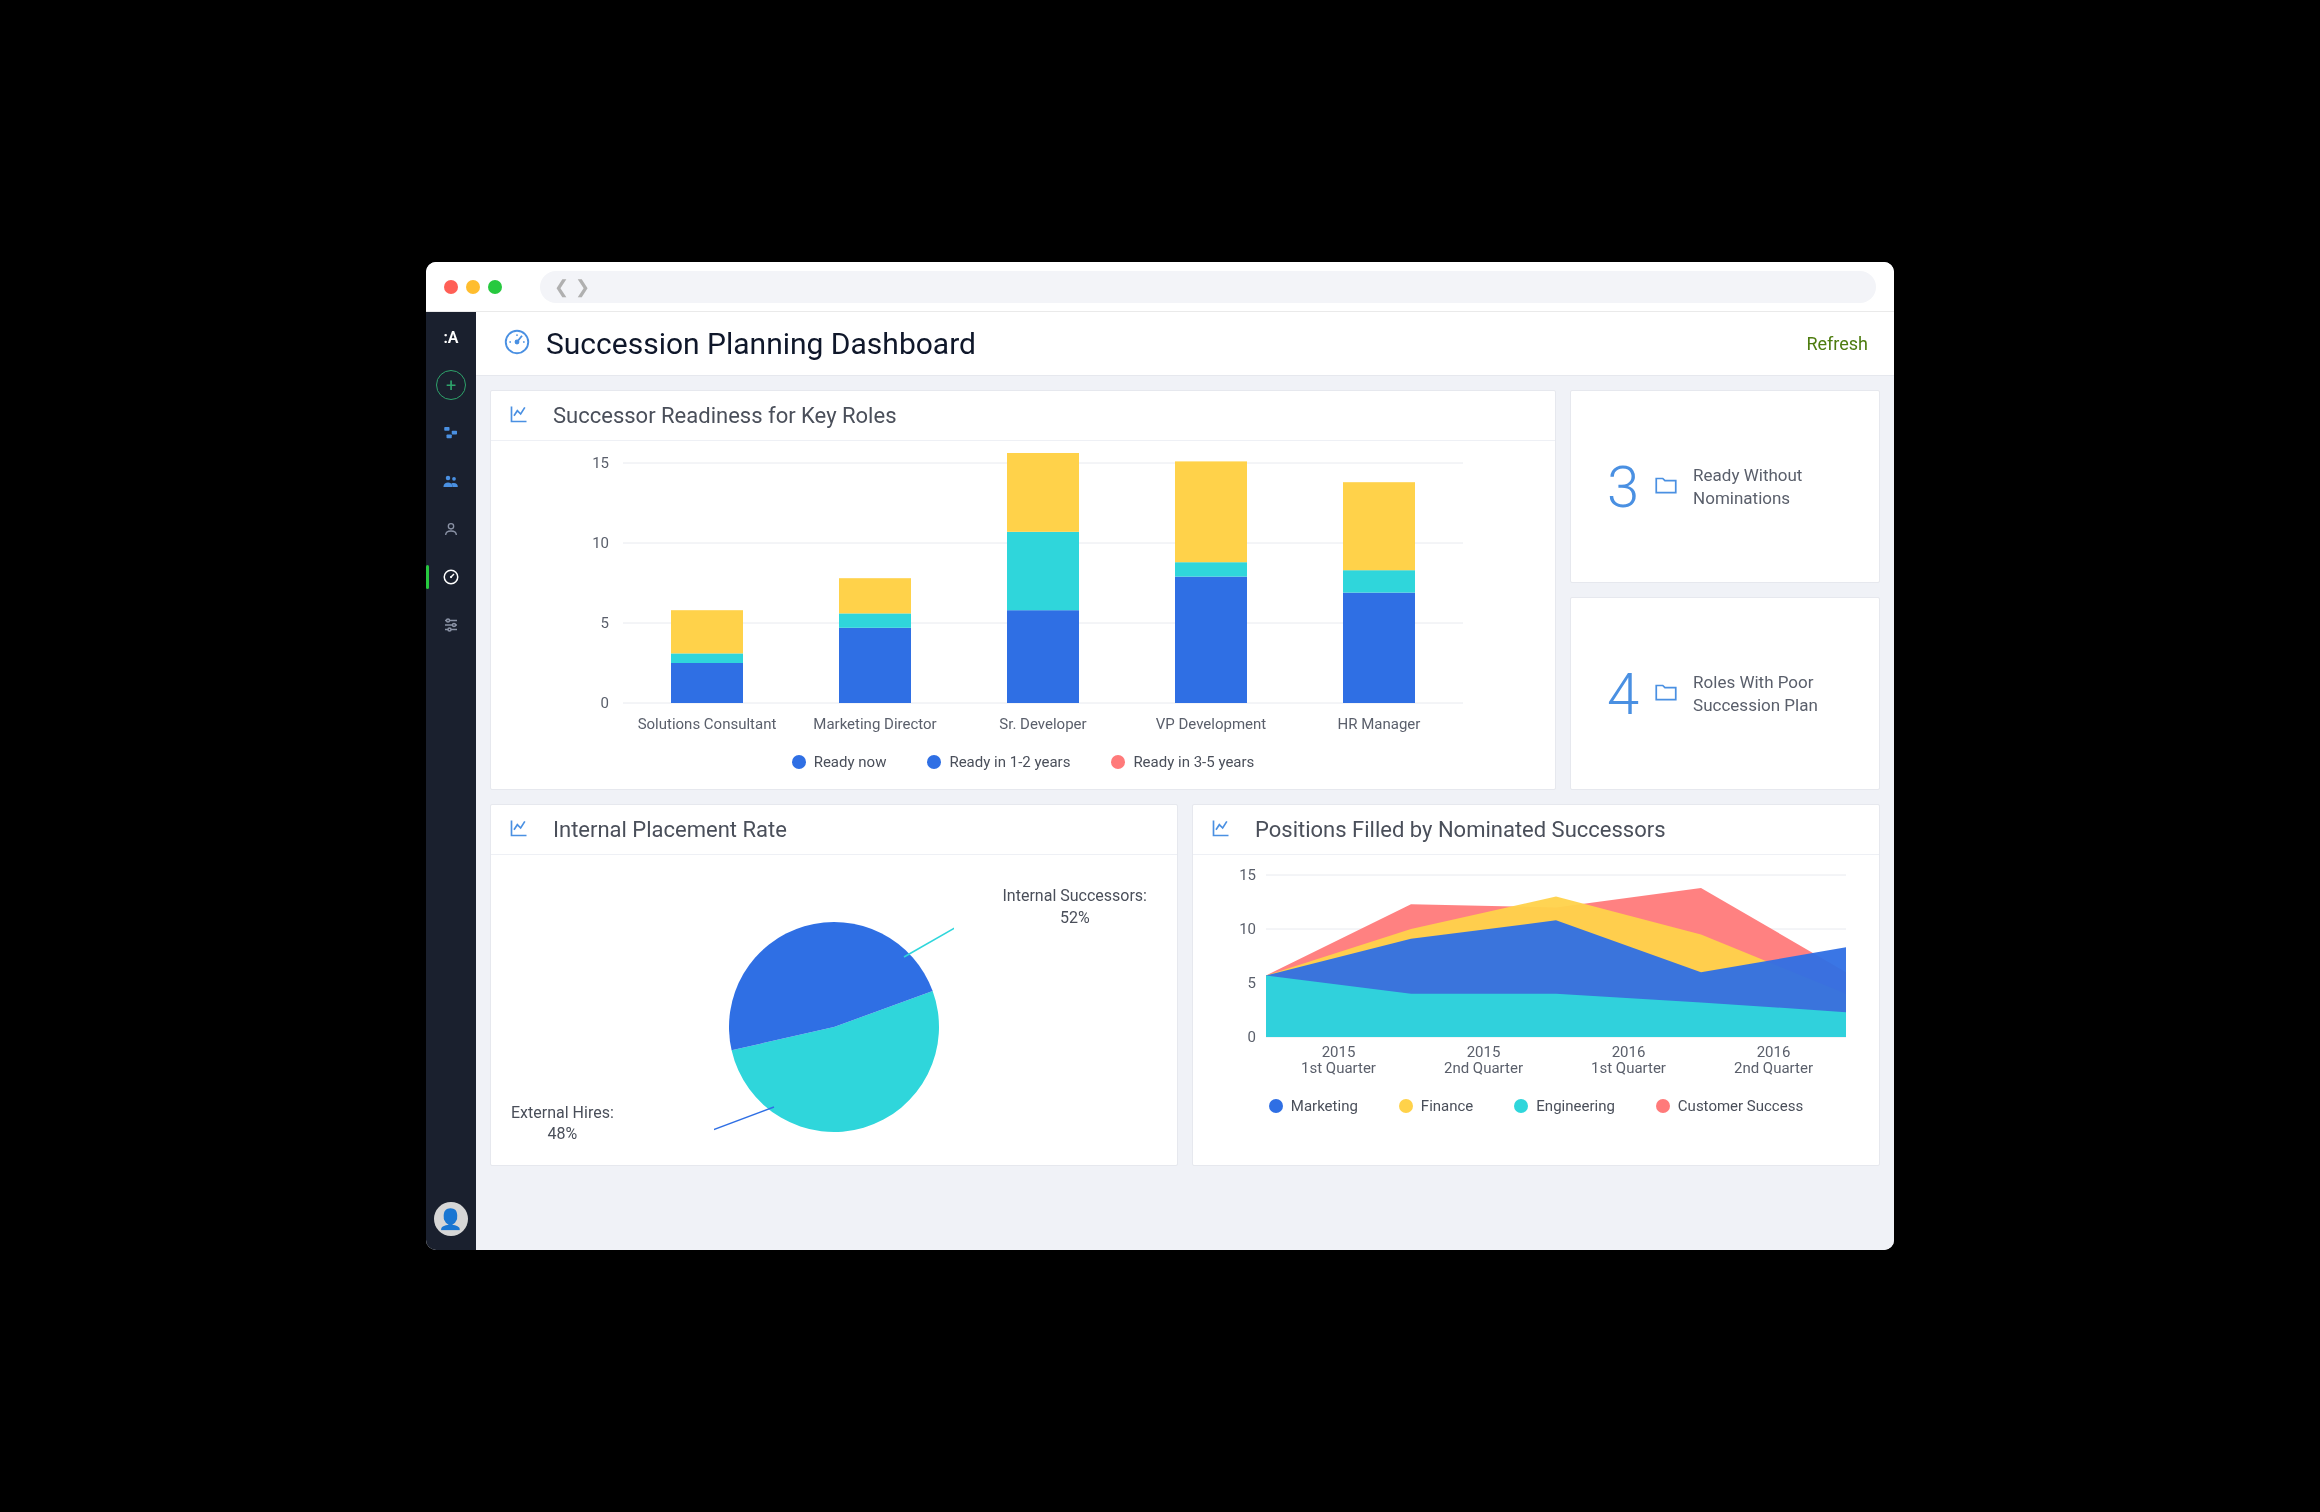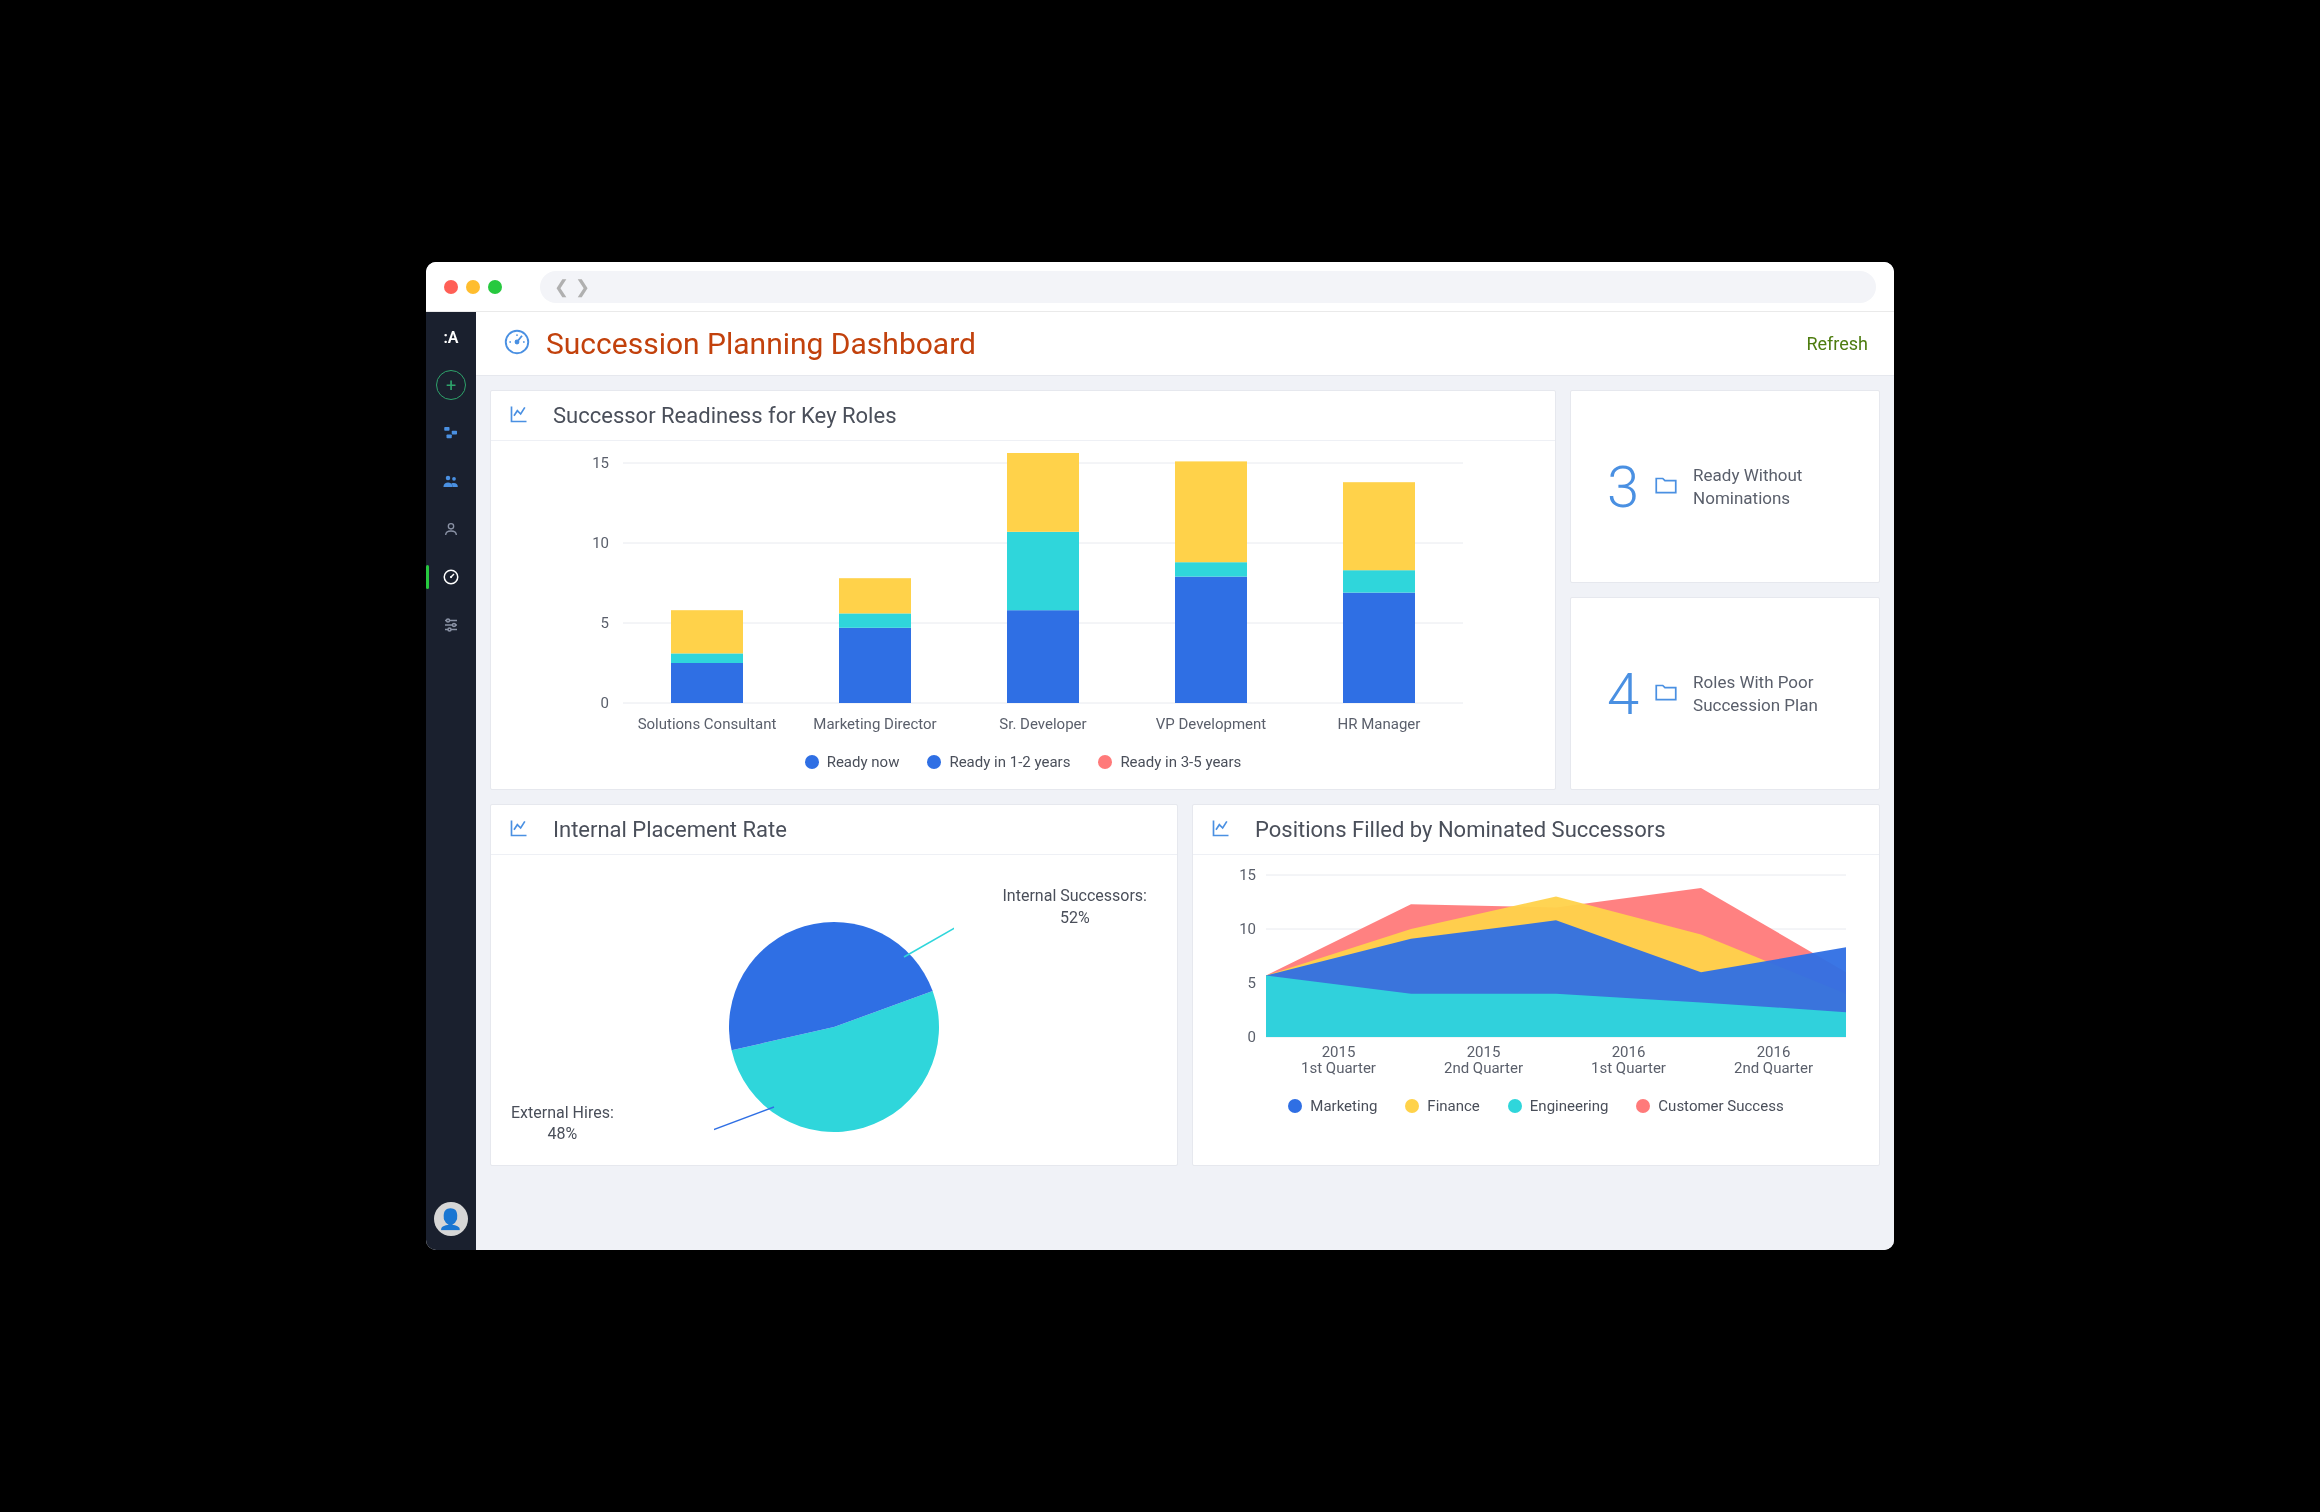--- a/index.html
+++ b/index.html
@@ -16,35 +16,35 @@
 .sidebar { width: 50px; background: #1a202e; display: flex; flex-direction: column; align-items: center; padding-top: 10px; gap: 18px; position: relative; }
 .sb-item { width: 30px; height: 30px; display: flex; align-items: center; justify-content: center; color: #8a92a5; border-radius: 50%; font-size: 14px; cursor: pointer; position: relative; }
 .sb-item.logo { color: #fff; font-weight: 600; font-size: 16px; }
 .sb-item.add { border: 1px solid #2ea36b; color: #2ea36b; font-size: 18px; }
 .sb-item.blue { color: #4a90e2; }
 .sb-item.active::before { content: ''; position: absolute; left: -10px; top: 3px; bottom: 3px; width: 3px; background: #27c93f; border-radius: 2px; }
 .sb-avatar { width: 34px; height: 34px; border-radius: 50%; background: #d6d6d6; position: absolute; bottom: 14px; display: flex; align-items: center; justify-content: center; font-size: 20px; }
 .content { flex: 1; background: #f0f2f7; overflow: hidden; }
 .page-header { background: #fff; display: flex; align-items: center; padding: 14px 26px; border-bottom: 1px solid #e6e8ee; }
 .page-header .gauge { color: #4a90e2; margin-right: 14px; }
-.page-title { font-size: 30px; font-weight: 400; color: #c2410c; flex: 1; }
+.page-title { font-size: 30px; font-weight: 400; color: #0f172a; flex: 1; }
 .refresh { color: #4d7c0f; font-size: 18px; cursor: pointer; }
 .grid { padding: 14px; display: grid; grid-template-columns: 1fr 310px; grid-template-rows: auto auto; gap: 14px; }
 .card { background: #fff; border: 1px solid #e6e8ee; border-radius: 2px; }
 .card-head { display: flex; align-items: center; gap: 24px; padding: 12px 18px; border-bottom: 1px solid #eef0f5; }
 .card-head .ico { color: #4a90e2; }
 .card-title { font-size: 22px; color: #4a4f5a; font-weight: 400; }
 .stat-stack { display: flex; flex-direction: column; gap: 14px; }
 .stat-card { background: #fff; border: 1px solid #e6e8ee; border-radius: 2px; flex: 1; display: flex; align-items: center; justify-content: center; gap: 14px; padding: 20px; }
 .stat-num { font-size: 58px; font-weight: 300; color: #4a90e2; line-height: 1; }
 .folder-ico { color: #4a90e2; }
 .stat-label { font-size: 17px; color: #5a5f6b; max-width: 150px; line-height: 1.3; }
 .row2 { grid-column: 1 / 3; display: grid; grid-template-columns: 1fr 1fr; gap: 14px; }
 .chart-body { padding: 12px 18px 8px; }
-.legend { display: flex; justify-content: center; gap: 28px; padding: 6px 0 10px; flex-wrap: wrap; }
+.legend { display: flex; justify-content: center; gap: 41px; padding: 6px 0 10px; flex-wrap: wrap; }
 .leg-item { display: flex; align-items: center; gap: 8px; font-size: 15px; color: #4a4f5a; }
 .leg-dot { width: 14px; height: 14px; border-radius: 50%; }
 svg text { font-family: inherit; }
 .tick { fill: #5a5f6b; font-size: 15px; }
 .gridline { stroke: #e8eaef; stroke-width: 1; }
 .pie-wrap { display: flex; align-items: flex-end; justify-content: center; padding: 10px 18px 18px; position: relative; height: 310px; }
 .pie-label { position: absolute; font-size: 16px; color: #4a4f5a; line-height: 1.35; }
 </style>
 </head>
 <body>

